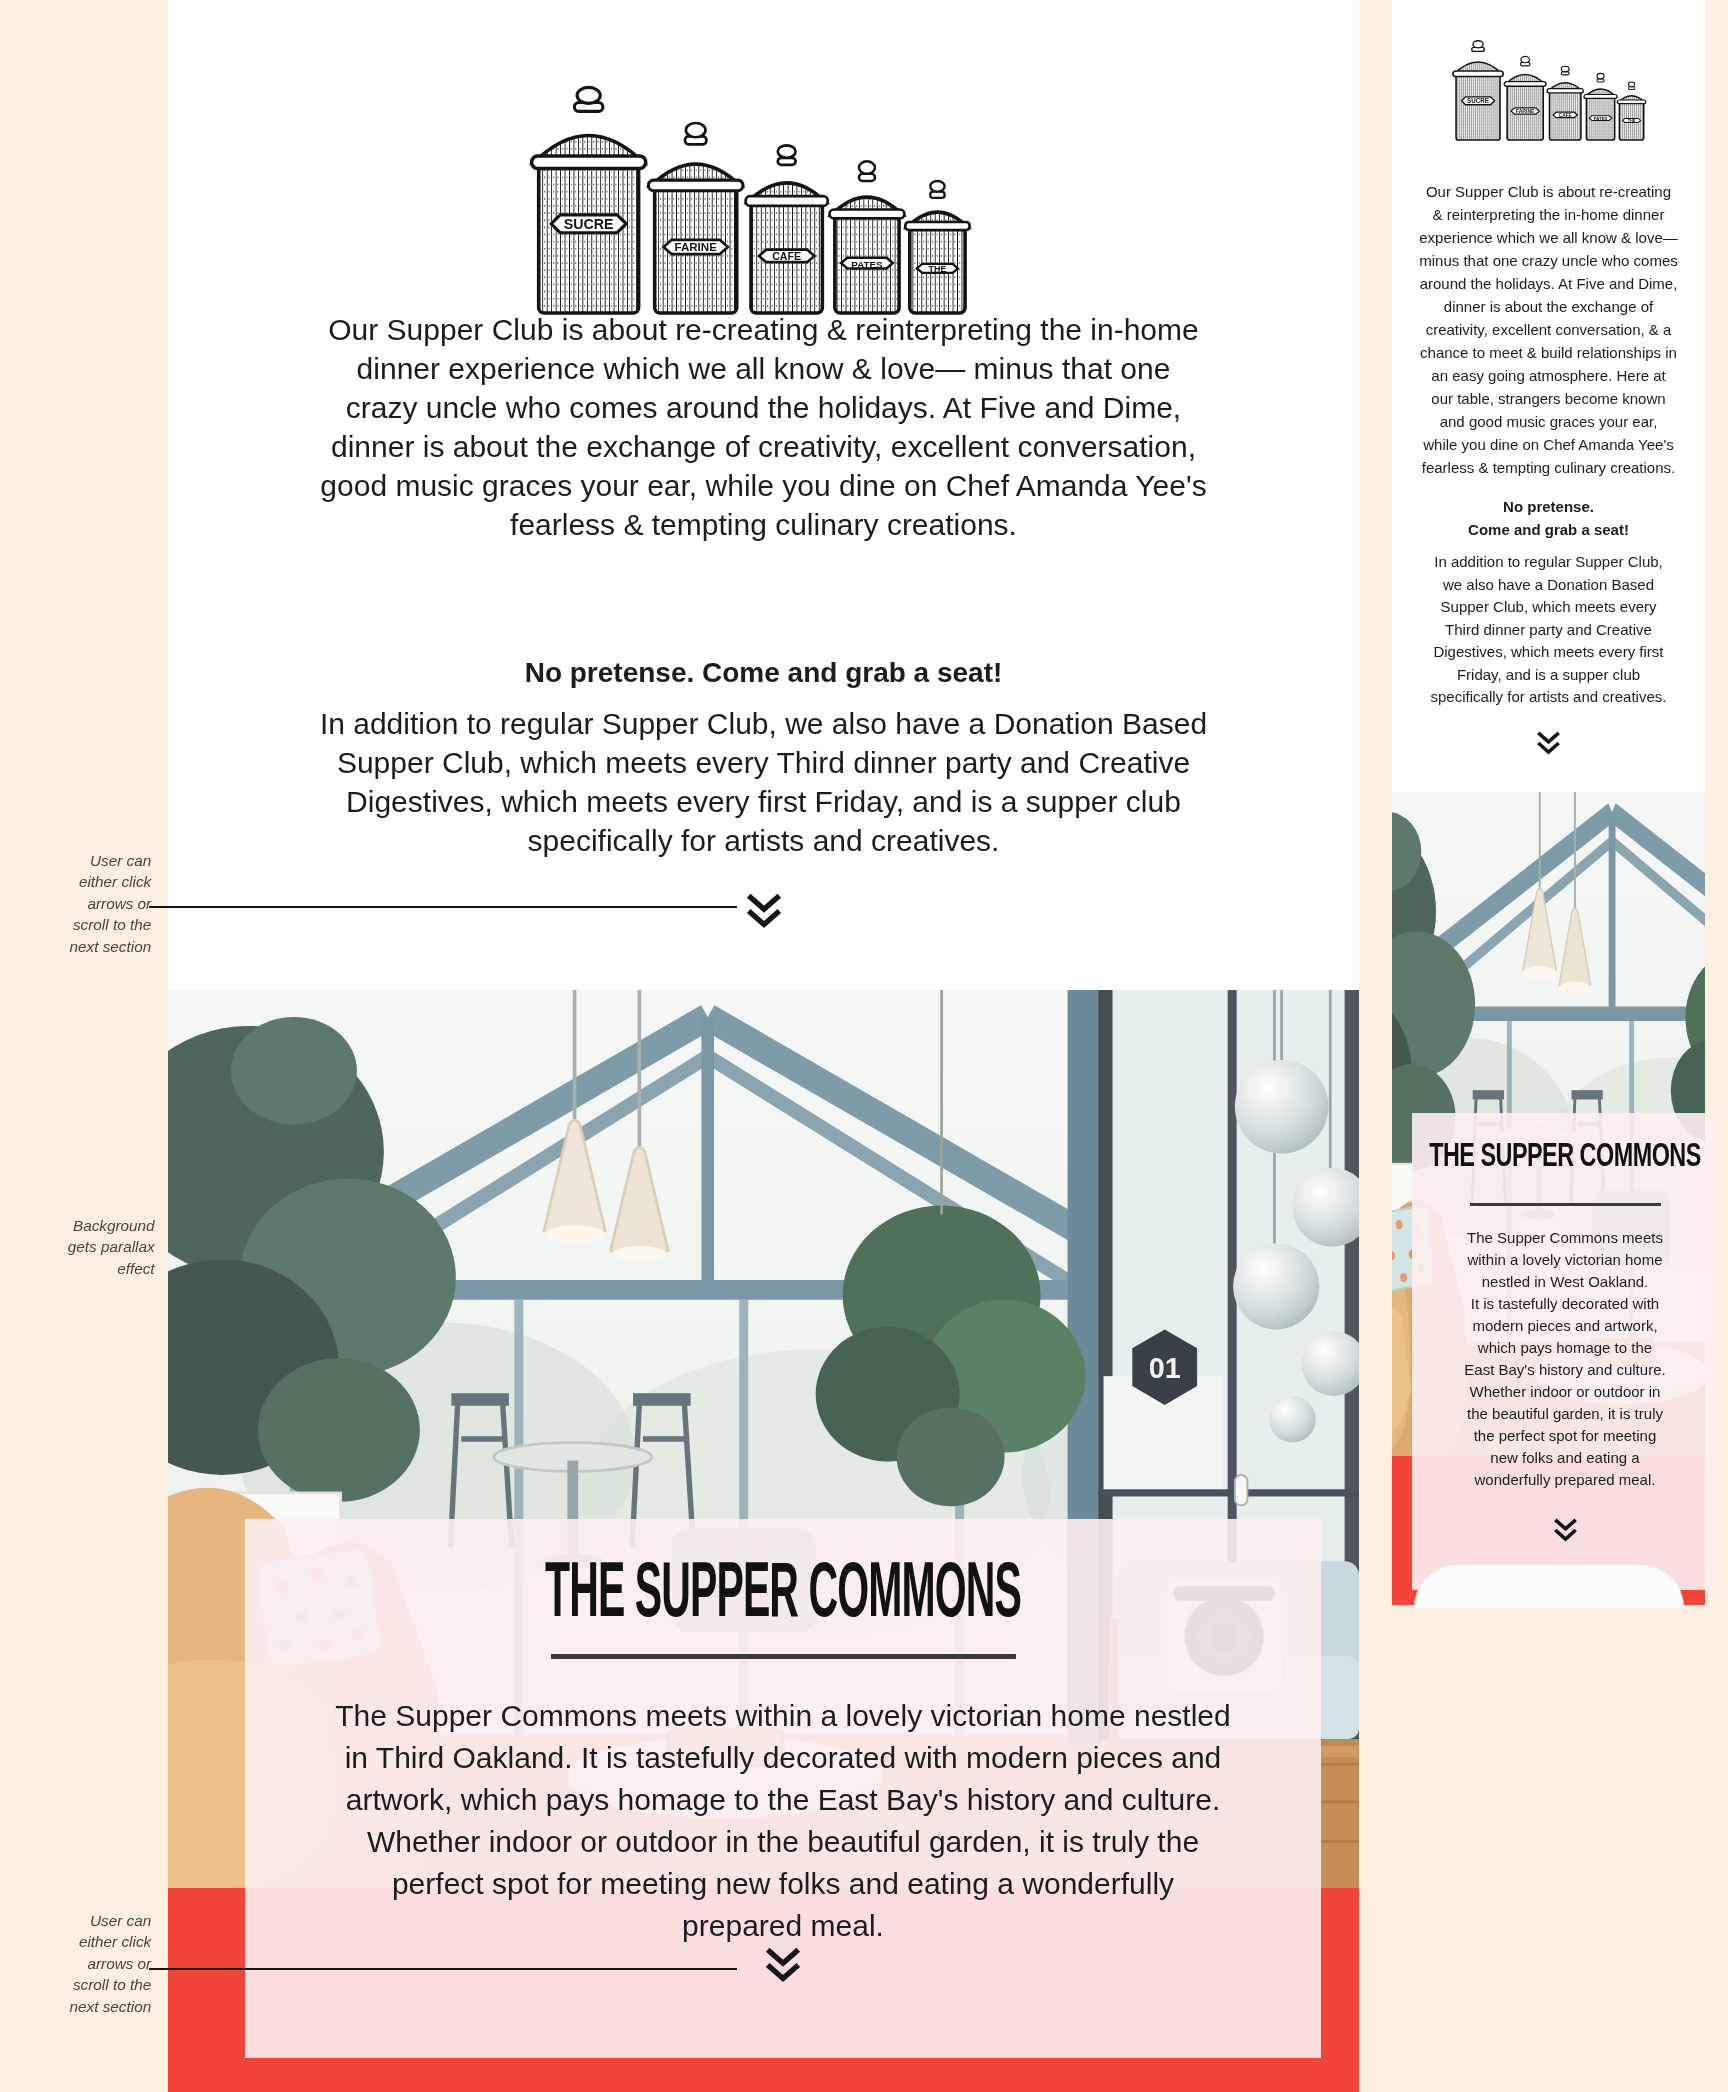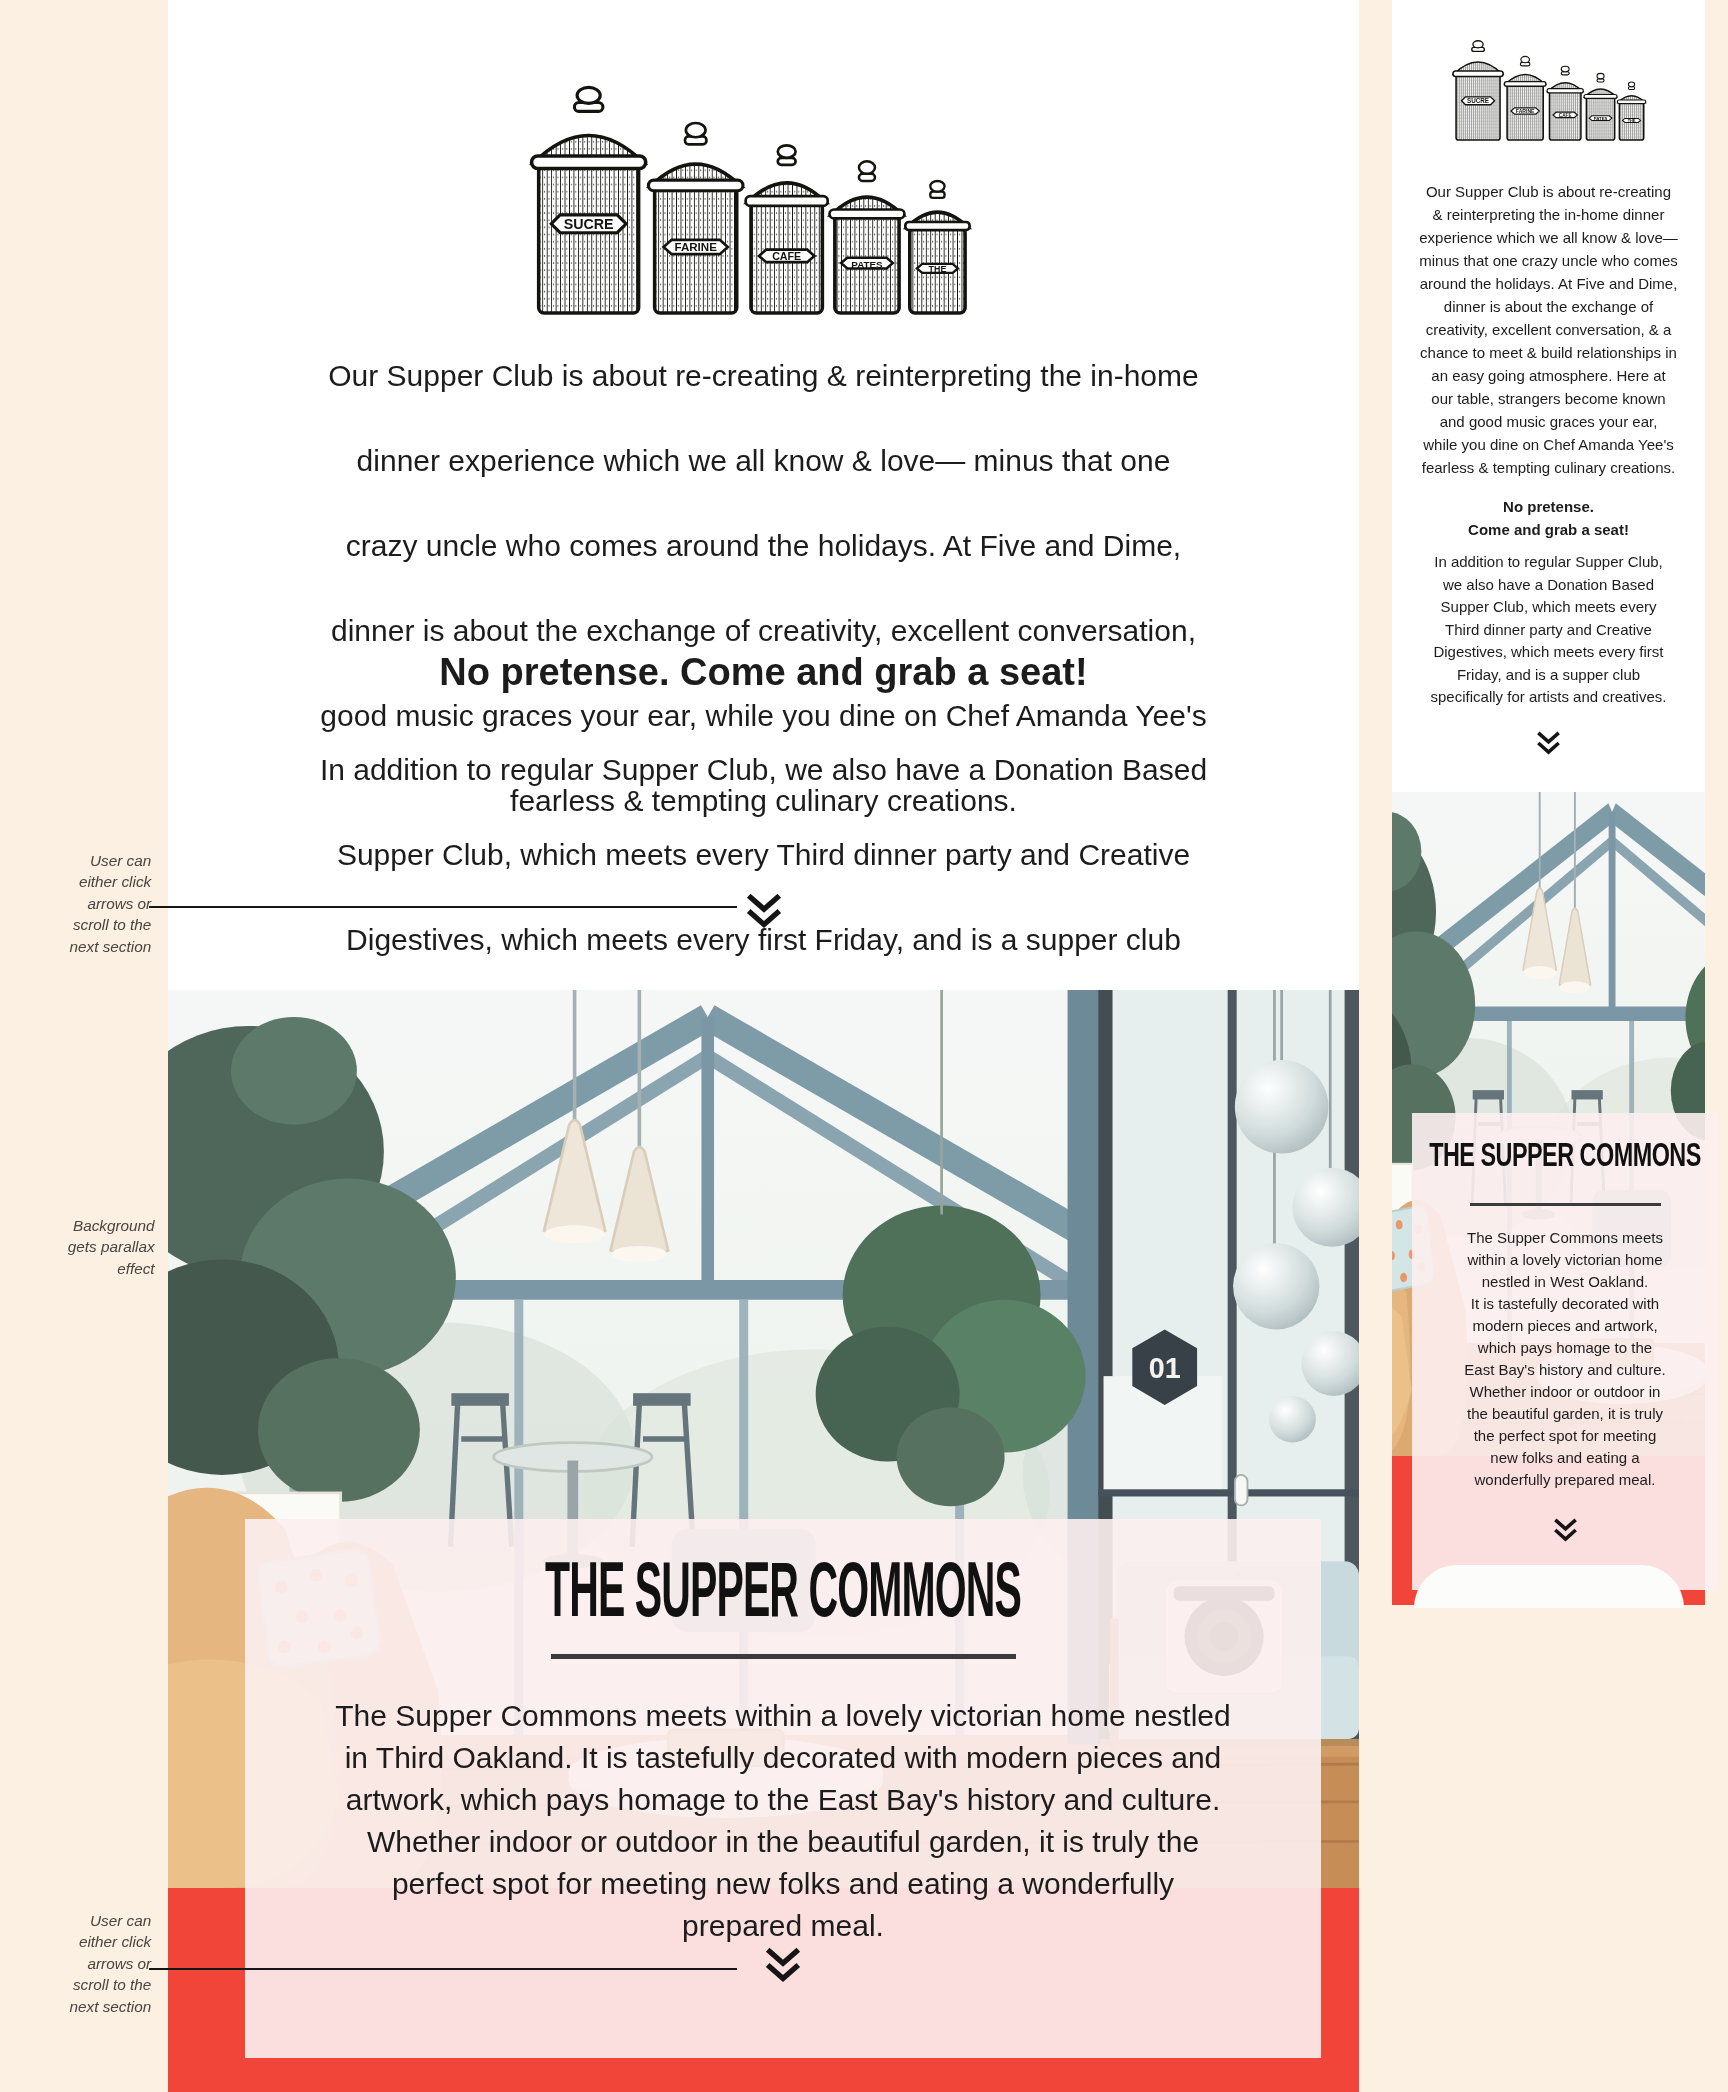--- a/index.html
+++ b/index.html
@@ -3,22 +3,22 @@
 <meta charset="utf-8">
 <style>
   html,body{margin:0;padding:0;}
   body{background:#fcf0e3;font-family:"Liberation Sans",sans-serif;}
   .page{position:relative;width:1728px;height:2093px;background:var(--cream,#fcf0e3);overflow:hidden;}
   
   .desktop{position:absolute;left:168px;top:0;width:1191px;height:2093px;background:#ffffff;}
   .d-canisters{position:absolute;top:79px;left:50%;margin-left:-236px;width:446px;height:245px;}
   .copy{position:absolute;left:0;width:100%;text-align:center;color:#1c1c1c;}
   .d-intro{top:310px;font-size:30px;}
-  .d-intro .ln,.d-addition .ln{line-height:39px;margin-top:46px;}
-  .d-tagline{top:653px;font-size:38px;font-weight:700;line-height:39px;}
+  .d-intro .ln,.d-addition .ln{line-height:39px;}
+  .d-tagline{top:653px;font-size:28px;font-weight:700;line-height:39px;}
   .d-addition{top:704px;font-size:30px;}
   .arrow{cursor:pointer;}
   .d-arrow1{position:absolute;top:893px;left:50%;margin-left:-20px;width:40px;height:36px;}
   .d-photo{position:absolute;top:990px;left:0;width:1191px;height:898px;overflow:hidden;}
   .d-red{position:absolute;top:1888px;left:0;width:1191px;height:204px;background:var(--accent-red,#f2453a);}
   .card{position:absolute;background:var(--card-pink,rgba(252,239,239,.91));padding-left:35px;}
   .d-card{left:77px;top:1519px;width:1041px;height:539px;}
   .commons-title{position:absolute;left:0;width:100%;text-align:center;color:#111;font-weight:700;white-space:nowrap;}
   .d-card .commons-title{top:27px;font-size:41px;letter-spacing:-0.9px;transform:scaleY(1.9);transform-origin:center top;}
   .divider{position:absolute;left:50%;background:#3b3b3b;}

